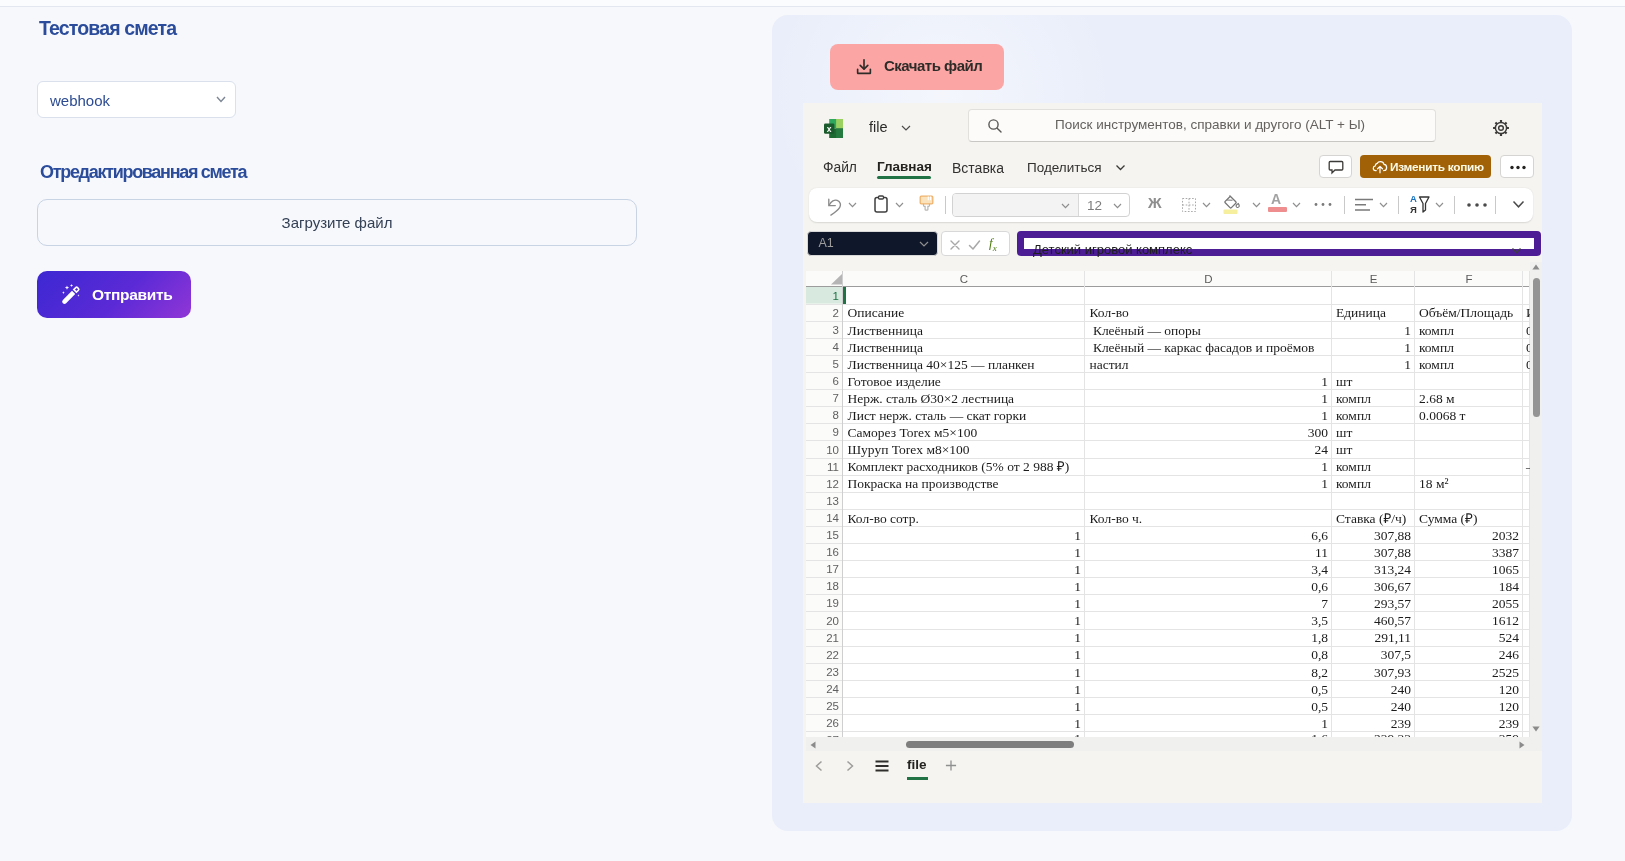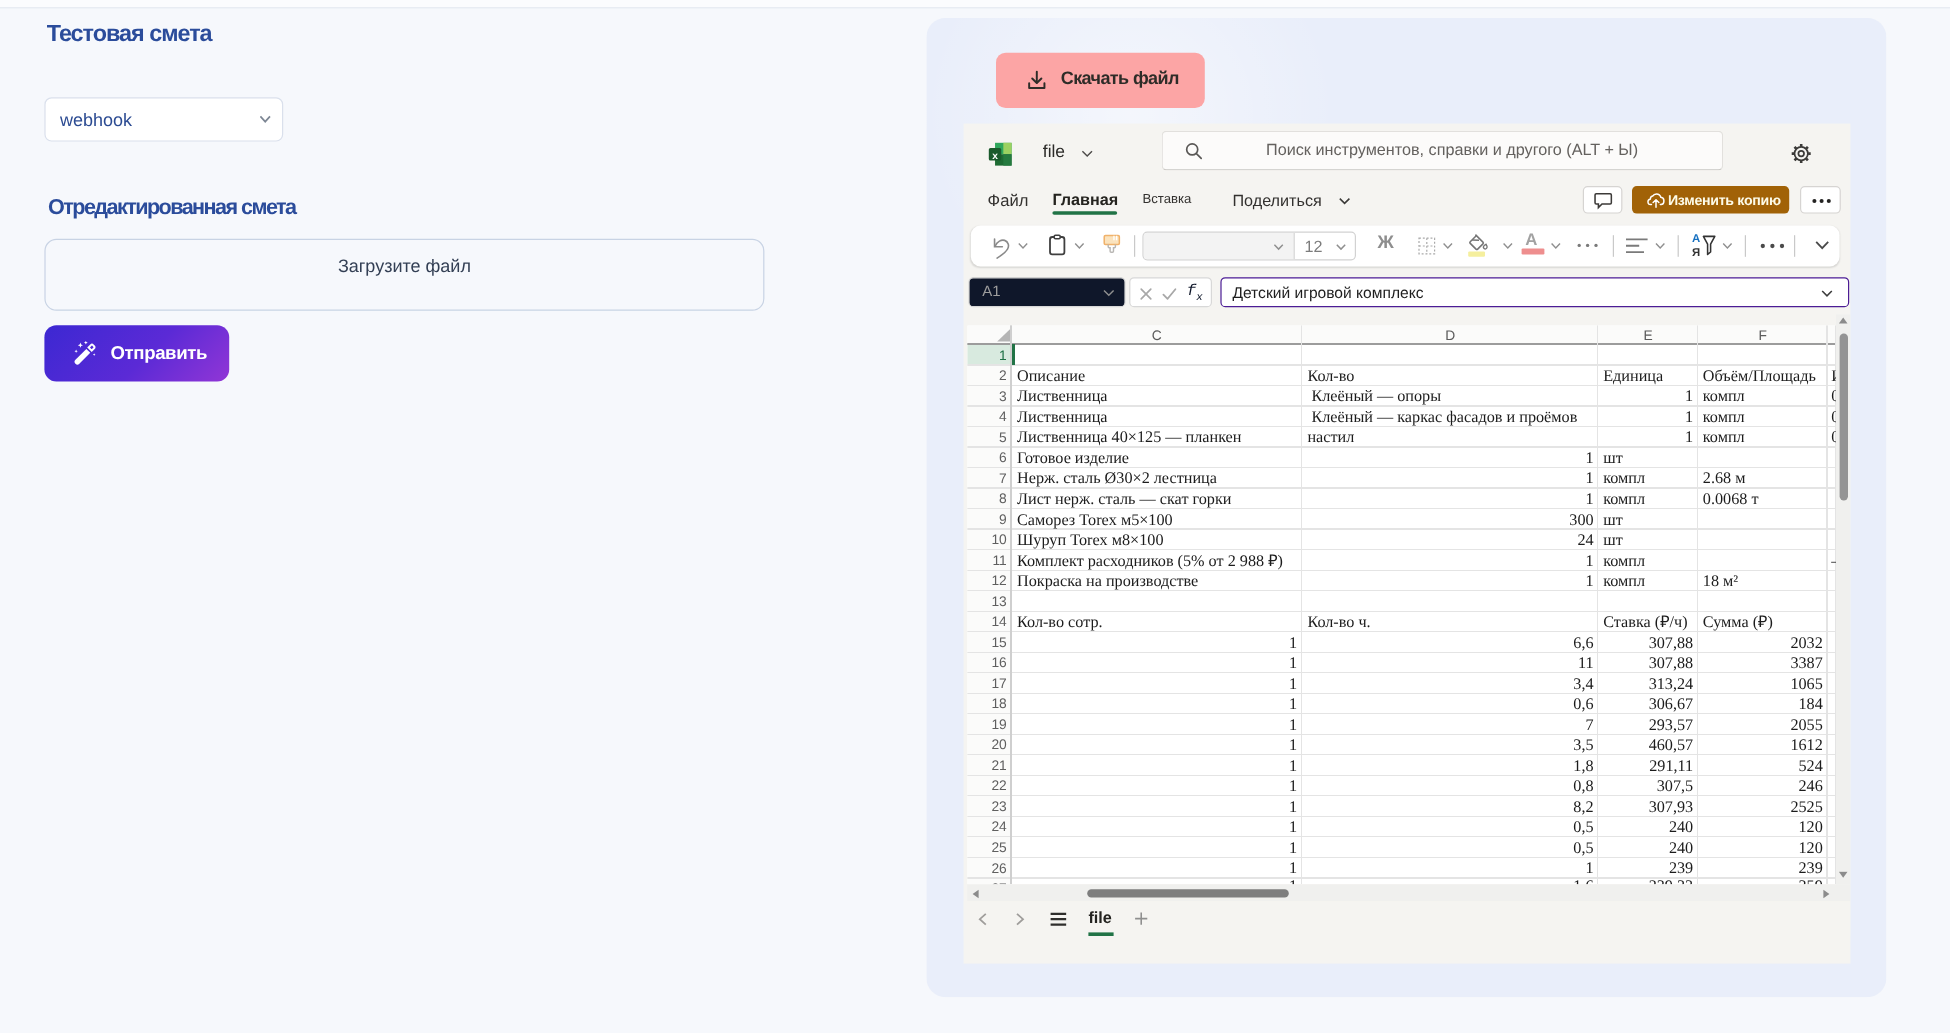--- a/index.html
+++ b/index.html
@@ -14,21 +14,21 @@
 
 <div class="abs" style="left:37px;top:81px;width:199px;height:37px;background:#fff;border:1px solid #dae0ec;border-radius:6px;">
   <span class="abs" style="left:12px;top:10px;font-size:15px;line-height:1.2;color:#2c4b92;">webhook</span>
   <svg class="abs" style="right:9px;top:14px" width="10" height="7" viewBox="0 0 10 7">
       <path d="M1 1 L5 5.4 L9 1" fill="none" stroke="#7d8694" stroke-width="1.4"></path>
     </svg>
 </div>
 
 <div class="abs" style="left:40px;top:162.5px;font-size:18px;line-height:1;font-weight:700;letter-spacing:-1.3px;color:#2b4c9b;">Отредактированная смета</div>
 
-<div class="abs" style="left:37px;top:199px;width:600px;height:60px;border:1px solid #c8d3e4;border-radius:10px;">
+<div class="abs" style="left:37px;top:199px;width:600px;height:47px;border:1px solid #c8d3e4;border-radius:10px;">
   <div class="abs" style="left:0;top:14px;width:100%;text-align:center;font-size:15px;color:#333f54;">Загрузите файл</div>
 </div>
 
 <div class="abs" style="left:37px;top:271px;width:154px;height:47px;border-radius:10px;background:linear-gradient(135deg,#3c28d2 0%,#5b2ad6 55%,#9136d6 100%);">
   <svg class="abs" style="left:21px;top:11px" width="26" height="26" viewBox="0 0 24 24">
     <g fill="#ffffff">
       <path d="M12.9 8.1 L15.9 11.1 L7.5 19.5 Q6 21 4.5 19.5 Q3 18 4.5 16.5 Z"></path>
       <path d="M14.6 7 L16.4 5.2 Q17.2 4.4 18 5.2 L18.8 6 Q19.6 6.8 18.8 7.6 L17 9.4 Z" fill="none" stroke="#fff" stroke-width="1.5"></path>
       <path d="M8.3 3.2 l0.55 1.45 L10.3 5.2 l-1.45 0.55 L8.3 7.2 l-0.55-1.45 L6.3 5.2 l1.45-0.55 Z"></path>
       <path d="M12.5 1.8 l0.4 1.05 1.05 0.4 -1.05 0.4 -0.4 1.05 -0.4 -1.05 -1.05 -0.4 1.05 -0.4 Z"></path>
@@ -81,21 +81,21 @@
       <circle cx="10" cy="10" r="2.6"></circle>
     </g>
     <g stroke="#3b3a38" stroke-width="2.4">
       <path d="M10 1.2 V3.6 M10 16.4 V18.8 M1.2 10 H3.6 M16.4 10 H18.8 M3.8 3.8 L5.5 5.5 M14.5 14.5 L16.2 16.2 M16.2 3.8 L14.5 5.5 M5.5 14.5 L3.8 16.2"></path>
     </g>
   </svg>
 
   <span class="abs" style="left:20px;top:57px;font-size:13.8px;color:#33312f;">Файл</span>
   <span class="abs" style="left:74px;top:56px;font-size:13.5px;font-weight:700;color:#24231f;">Главная</span>
   <div class="abs" style="left:74px;top:73px;width:54px;height:3px;background:#217346;border-radius:2px;"></div>
-  <span class="abs" style="left:149px;top:57px;font-size:11px;color:#33312f;">Вставка</span>
+  <span class="abs" style="left:149px;top:57px;font-size:14px;color:#33312f;">Вставка</span>
   <span class="abs" style="left:224px;top:57px;font-size:13.5px;color:#33312f;">Поделиться</span>
   <svg class="abs" style="left:312px;top:61px" width="11" height="8" viewBox="0 0 11 8">
       <path d="M1.5 1.5 L5.5 5.5 L9.5 1.5" fill="none" stroke="#3b3a38" stroke-width="1.3"></path>
     </svg>
 
   <div class="abs" style="left:516px;top:52px;width:33px;height:23px;background:#fff;border:1px solid #d6d4d2;border-radius:4px;">
     <svg class="abs" style="left:8px;top:4px" width="16" height="15" viewBox="0 0 16 15">
         <path d="M2.2 1.5 H13.8 Q14.8 1.5 14.8 2.5 V9 Q14.8 10 13.8 10 H7 L4 13 V10 H2.2 Q1.2 10 1.2 9 V2.5 Q1.2 1.5 2.2 1.5 Z" fill="none" stroke="#3c3a38" stroke-width="1.3"></path>
       </svg>
   </div>
@@ -216,23 +216,23 @@
         <path d="M1 1 L5 5 L9 1" fill="none" stroke="#8f8f8f" stroke-width="1.2"></path>
       </svg>
   </div>
   <div class="abs" style="left:138px;top:128px;width:69px;height:25px;background:#fff;border:1px solid #d8d8d8;border-radius:4px;">
     <svg class="abs" style="left:7px;top:6.5px" width="12" height="12" viewBox="0 0 12 12">
         <path d="M2 2 L10 10 M10 2 L2 10" stroke="#a8a8a8" stroke-width="1.4" stroke-linecap="round"></path>
       </svg>
     <svg class="abs" style="left:26px;top:6.5px" width="13" height="12" viewBox="0 0 13 12">
         <path d="M1.5 6.5 L5 10 L11.5 2" fill="none" stroke="#a8a8a8" stroke-width="1.5" stroke-linecap="round" stroke-linejoin="round"></path>
       </svg>
-    <span class="abs" style="left:47px;top:3px;font-size:13px;font-style:italic;font-family:Liberation Mono, monospace;color:#0f172a;">f<sub style="font-size:9px">x</sub></span>
-  </div>
-  <div class="abs" style="left:214px;top:128px;width:524px;height:25px;background:#fff;border:1px solid #4c1d95;border-radius:4px;text-align:right;">
+    <span class="abs" style="left:47px;top:3px;font-size:13px;font-style:italic;font-family:Liberation Serif, serif;color:#4d7c0f;">f<sub style="font-size:9px">x</sub></span>
+  </div>
+  <div class="abs" style="left:214px;top:128px;width:524px;height:25px;background:#fff;border:7px solid #4c1d95;border-radius:4px;text-align:right;">
     <span class="abs" style="left:9px;top:4px;font-size:13px;color:#1e1e1e;">Детский игровой комплекс</span>
     <svg class="abs" style="right:12px;top:9px" width="11" height="8" viewBox="0 0 11 8">
         <path d="M1.5 1.5 L5.5 5.5 L9.5 1.5" fill="none" stroke="#3d3d3d" stroke-width="1.3"></path>
       </svg>
   </div>
 
   <div class="abs" style="left:3px;top:168px;width:724px;height:466px;overflow:hidden;">
 <svg width="724" height="466" viewBox="0 0 724 466" style="position:absolute;left:0;top:0">
 <rect x="0" y="0" width="724" height="466" fill="#ffffff"></rect>
 <rect x="0" y="0" width="724" height="15.5" fill="#fbfbfa"></rect>

